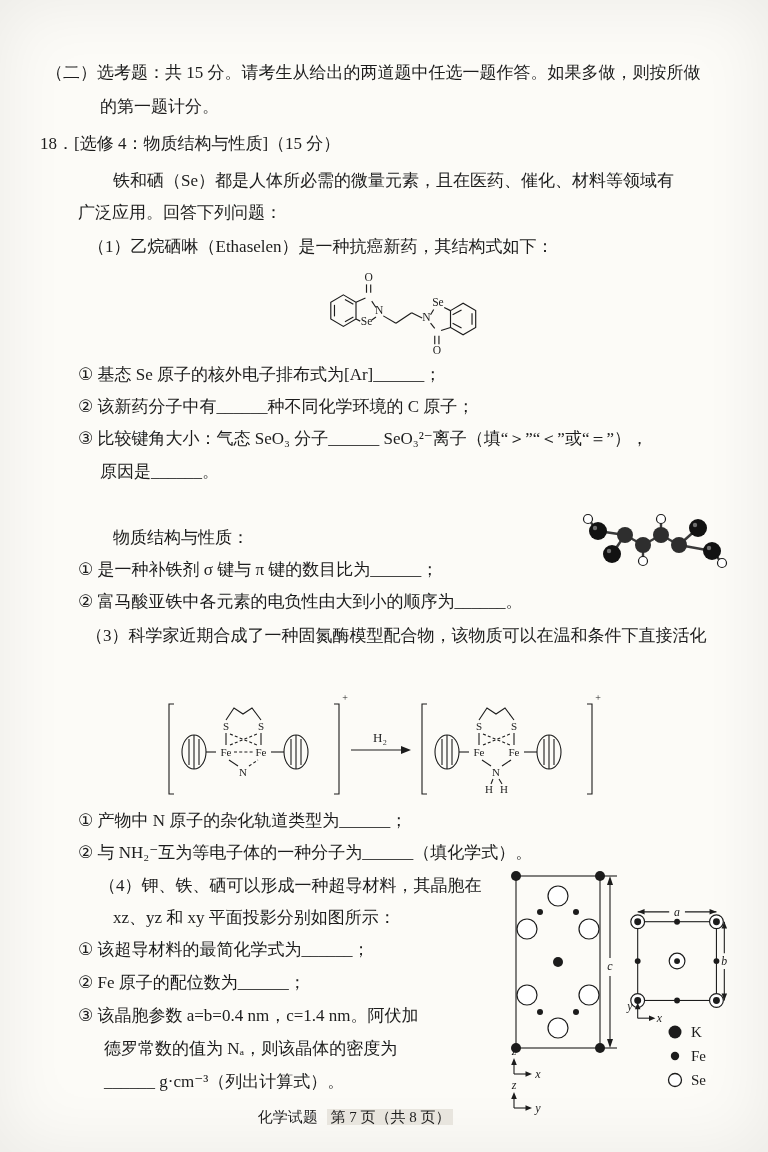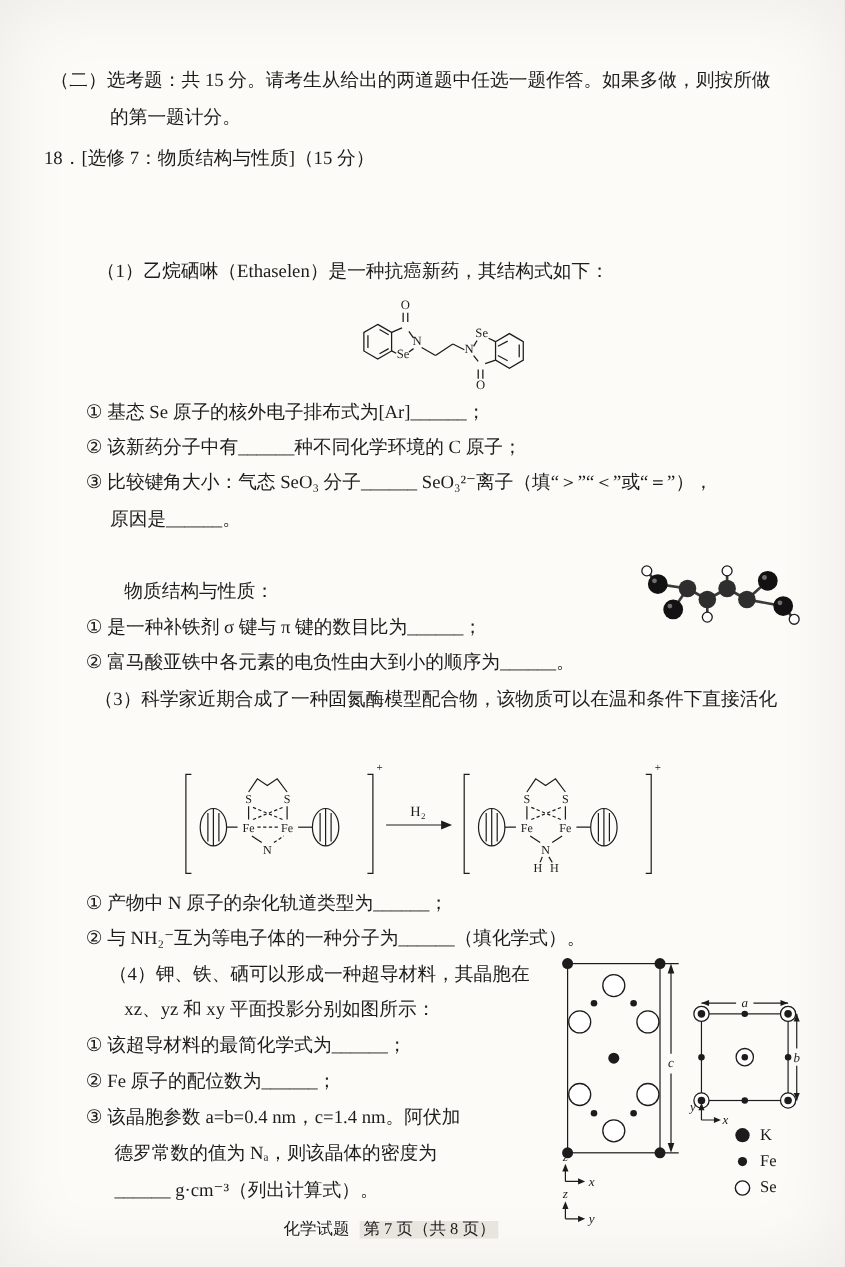--- a/index.html
+++ b/index.html
@@ -34,22 +34,24 @@
 <body>
 
 <div class="page">
 
   <div class="line" style="left:46px;top:62px">
     <span class="b">（二）选考题：</span><span>共 15 分。请考生从给出的两道题中任选一题作答。如果多做，则按所做</span>
   </div>
   <div class="line" style="left:100px;top:96px">的第一题计分。</div>
 
   <div class="line" style="left:40px;top:133px">
-    <span>18．</span><span class="b">[选修 7：物质结构与性质]</span><span class="b">（15 分）</span>
+    <span>18．</span><span class="b">[选修 4：物质结构与性质]</span><span class="b">（15 分）</span>
   </div>
+  <div class="line" style="left:113px;top:170px">铁和硒（Se）都是人体所必需的微量元素，且在医药、催化、材料等领域有</div>
+  <div class="line" style="left:78px;top:202px">广泛应用。回答下列问题：</div>
 
   <div class="line" style="left:88px;top:236px">（1）乙烷硒啉（Ethaselen）是一种抗癌新药，其结构式如下：</div>
 
   <svg class="fig" style="left:272px;top:258px" width="252" height="100" viewBox="0 0 240 95">
     <g transform="translate(40,2)">
       <g class="sln">
         <polygon points="28,33 40,40 40,56 28,63 16,56 16,40"></polygon>
         <line x1="19.5" y1="42.5" x2="19.5" y2="53.5"></line>
         <line x1="29.5" y1="37.5" x2="37.5" y2="42"></line>
         <line x1="29.5" y1="58.5" x2="37.5" y2="54"></line>

